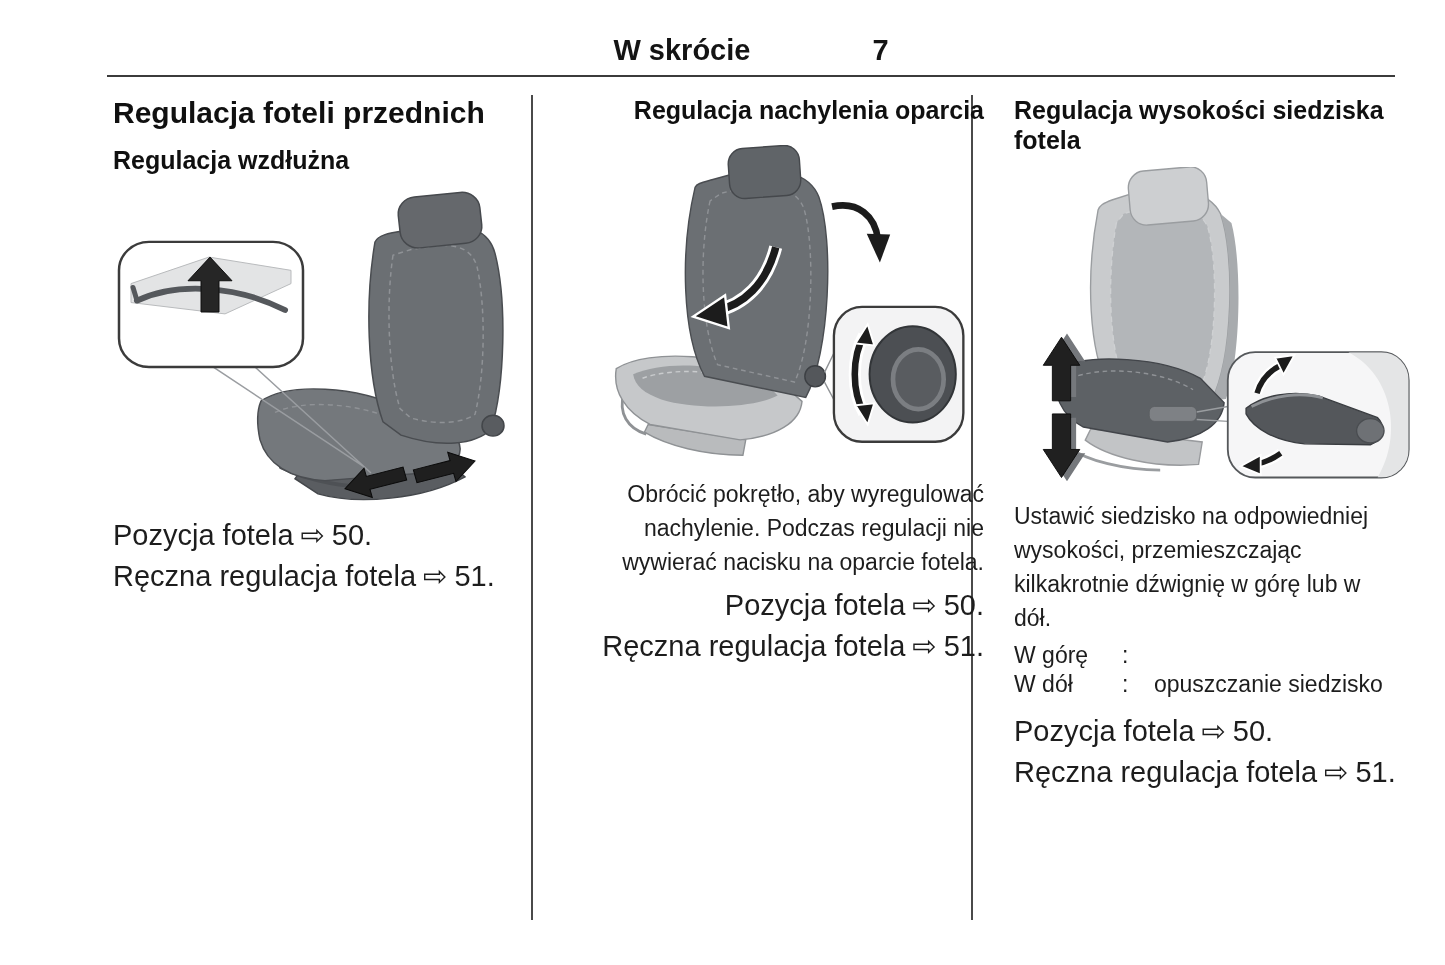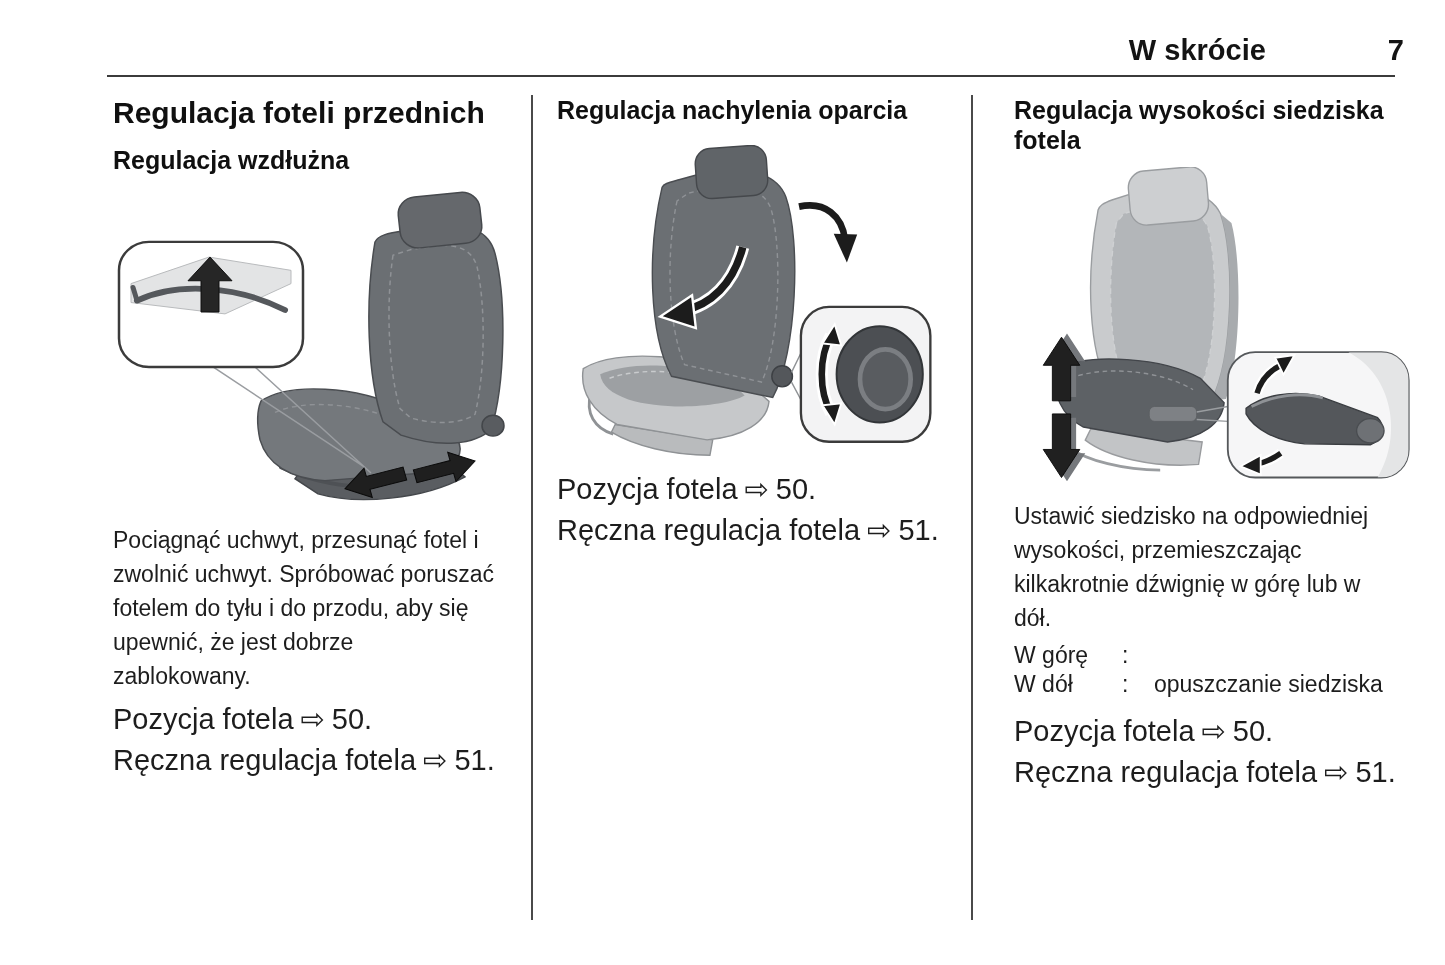--- a/index.html
+++ b/index.html
@@ -6,41 +6,41 @@
   html, body { background: #ffffff; }
   body {
     width: 1445px; height: 965px;
     position: relative;
     overflow: hidden;
     font-family: "Liberation Sans", "DejaVu Sans", sans-serif;
     color: #1d1d1d;
   }
   .page-header {
     position: absolute;
-    left: 116px; top: 34px; width: 1288px;
-    display: flex; justify-content: flex-end; align-items: baseline;
+    left: 107px; top: 34px; width: 1288px;
+    display: flex; justify-content: center; align-items: baseline;
   }
   .header-title {
     font-size: 29px; font-weight: bold; color: #141414;
     margin-right: 122px;
   }
   .page-number { font-size: 29px; font-weight: bold; color: #141414; }
   .header-rule {
     position: absolute; left: 107px; top: 75px;
     width: 1288px; height: 2px; background: #3b3b3b;
   }
   .col-divider {
     position: absolute; top: 95px; width: 2px; height: 825px;
     background: #4a4a4a;
   }
   .divider-1 { left: 531px; }
   .divider-2 { left: 971px; }
   .column { position: absolute; top: 95px; }
   .col-1 { left: 113px; width: 400px; }
-  .col-2 { left: 557px; width: 394px; }
+  .col-2 { left: 590px; width: 394px; text-align: right; }
   .col-3 { left: 997px; width: 404px; margin-left: 17px; }
   h1.section-heading {
     font-size: 30px; font-weight: bold; color: #101010; line-height: 36px;
   }
   h2.subsection-heading {
     font-size: 25px; font-weight: bold; color: #101010; line-height: 30px;
     white-space: pre-line;
   }
   .col-1 h2.subsection-heading { margin-top: 14px; }
   .figure { line-height: 0; }
@@ -107,25 +107,20 @@
 
       <g transform="translate(298,290) rotate(-15)">
         <polygon points="0,9 38,9 38,0 62,16 38,32 38,23 0,23" fill="#1f1f1f" stroke="#0a0a0a" stroke-width="1"></polygon>
       </g>
       <g transform="translate(296,318) rotate(165)">
         <polygon points="0,9 38,9 38,0 62,16 38,32 38,23 0,23" fill="#1f1f1f" stroke="#0a0a0a" stroke-width="1"></polygon>
       </g>
     </svg>
   </div>
 
-  <p class="para">Pociągnąć uchwyt, przesunąć fotel i
-zwolnić uchwyt. Spróbować poruszać
-fotelem do tyłu i do przodu, aby się
-upewnić, że jest dobrze
-zablokowany.</p>
 
   <p class="ref"><span class="ref-label">Pozycja fotela</span><span class="ref-arrow">⇨</span><span class="ref-page">50.</span></p>
   <p class="ref"><span class="ref-label">Ręczna regulacja fotela</span><span class="ref-arrow">⇨</span><span class="ref-page">51.</span></p>
 </section>
 
 <section class="column col-2">
   <h2 class="subsection-heading">Regulacja nachylenia oparcia</h2>
 
   <div class="figure fig-2">
     <svg width="394" height="318" viewBox="0 0 420 330" preserveAspectRatio="none">
@@ -164,20 +159,23 @@
         <g>
           <path d="M292,198 C279,220 279,256 292,278" fill="none" stroke="#ffffff" stroke-width="13"></path>
           <path d="M292,198 C279,220 279,256 292,278" fill="none" stroke="#1c1c1c" stroke-width="7"></path>
           <polygon points="283,206 296,186 303,208" fill="#1c1c1c" stroke="#ffffff" stroke-width="2"></polygon>
           <polygon points="283,270 296,290 303,268" fill="#1c1c1c" stroke="#ffffff" stroke-width="2"></polygon>
         </g>
       </g>
     </svg>
   </div>
 
+  <p class="para">Obrócić pokrętło, aby wyregulować
+nachylenie. Podczas regulacji nie
+wywierać nacisku na oparcie fotela.</p>
 
   <p class="ref"><span class="ref-label">Pozycja fotela</span><span class="ref-arrow">⇨</span><span class="ref-page">50.</span></p>
   <p class="ref"><span class="ref-label">Ręczna regulacja fotela</span><span class="ref-arrow">⇨</span><span class="ref-page">51.</span></p>
 </section>
 
 <section class="column col-3">
   <h2 class="subsection-heading">Regulacja wysokości siedziska
 fotela</h2>
 
   <div class="figure fig-3">
@@ -235,19 +233,19 @@
 dół.</p>
 
   <div class="def-list">
     <div class="def-row">
       <span class="def-term">W górę</span>
       <span class="def-colon">:</span>
     </div>
     <div class="def-row">
       <span class="def-term">W dół</span>
       <span class="def-colon">:</span>
-      <span class="def-desc">opuszczanie siedziska</span>
+      <span class="def-desc">opuszczanie siedzisko</span>
     </div>
   </div>
 
   <p class="ref" style="margin-top:17px"><span class="ref-label">Pozycja fotela</span><span class="ref-arrow">⇨</span><span class="ref-page">50.</span></p>
   <p class="ref"><span class="ref-label">Ręczna regulacja fotela</span><span class="ref-arrow">⇨</span><span class="ref-page">51.</span></p>
 </section>
 
 </body></html>

